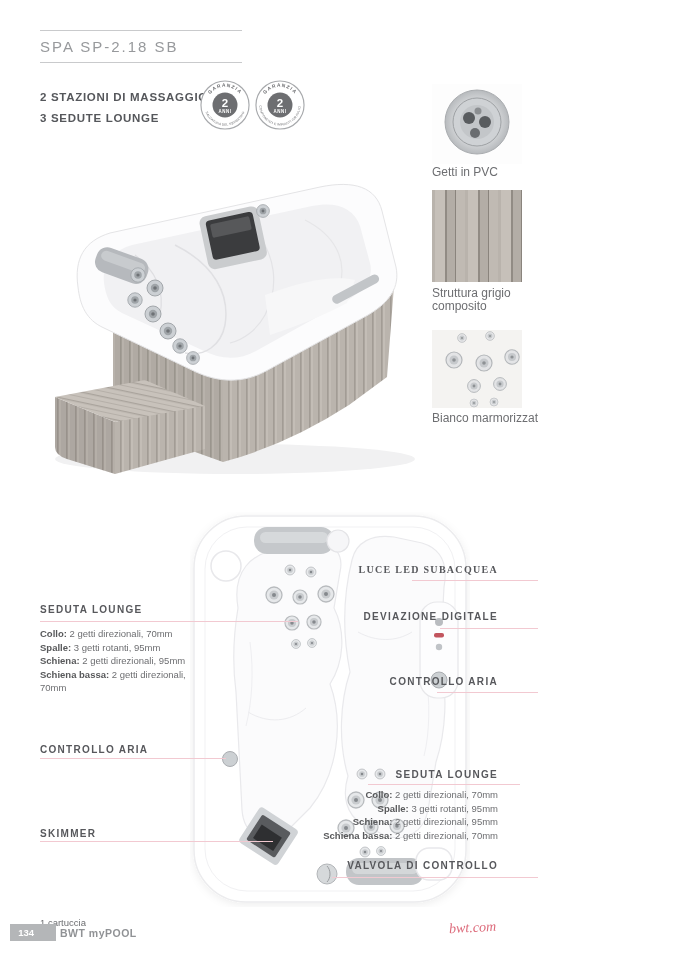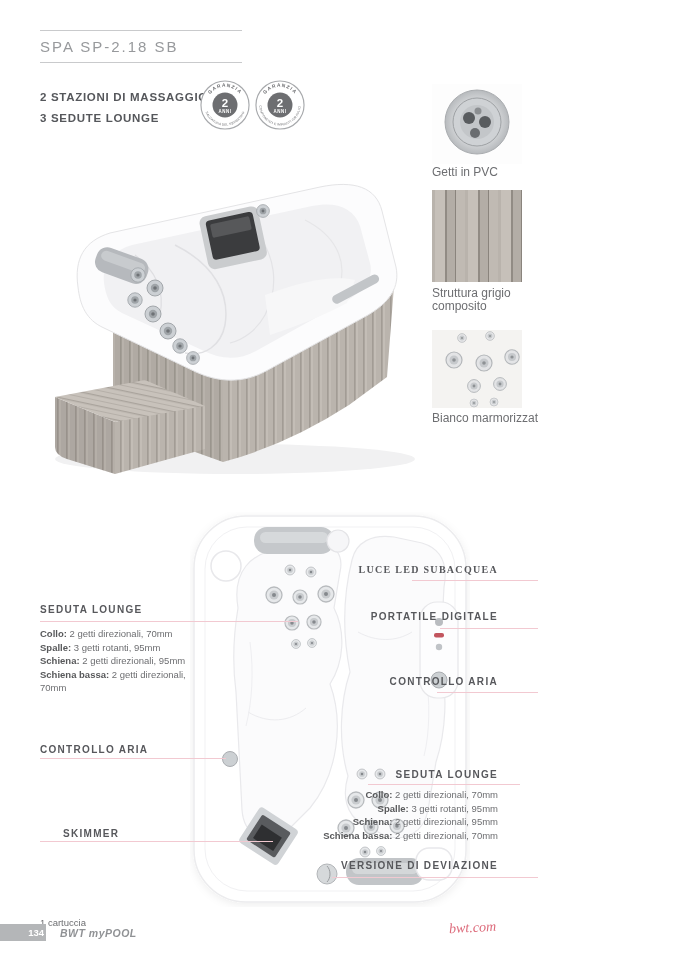--- a/index.html
+++ b/index.html
@@ -32,27 +32,27 @@
   .cline { position: absolute; height: 1px; background: #f2c9d1; }
   .co-title {
     position: absolute; font-size: 10px; font-weight: bold;
     letter-spacing: 1.3px; color: #57585c; white-space: nowrap;
   }
   .co-sub { position: absolute; font-size: 9.5px; color: #6d6e71; }
   .co-specs { position: absolute; font-size: 9.5px; color: #6d6e71; line-height: 13.5px; }
   .co-specs b { color: #58595b; }
   .right-align { text-align: right; }
   .page-num {
-    position: absolute; left: 0; top: 924px; width: 46px; height: 17px;
+    position: absolute; left: 10px; top: 924px; width: 46px; height: 17px;
     background: #b4b6b8; color: #ffffff; font-size: 9.5px; font-weight: bold;
-    line-height: 17px; text-align: right; padding-right: 2px;
+    line-height: 17px; text-align: right; padding-right: 22px;
   }
   .brand {
     position: absolute; left: 60px; top: 927px; font-size: 10.5px; font-weight: bold;
-    color: #909295; letter-spacing: 0.5px; font-style: italic;
+    color: #909295; letter-spacing: 0.5px;
   }
   .logo-script {
     position: absolute; right: 42px; top: 920px;
     font-family: "Liberation Serif", serif; font-style: italic;
     font-size: 14px; color: #dd6b7b; transform: rotate(-3deg);
   }
   svg { display: block; }
 </style>
 </head>
 <body>
@@ -341,34 +341,34 @@
   <div class="co-title" style="left:40px;top:604px;">SEDUTA LOUNGE</div>
   <div class="co-specs" style="left:40px;top:627px;width:162px;">
     <div><b>Collo:</b> <span>2 getti direzionali, 70mm</span></div>
     <div><b>Spalle:</b> <span>3 getti rotanti, 95mm</span></div>
     <div><b>Schiena:</b> <span>2 getti direzionali, 95mm</span></div>
     <div><b>Schiena bassa:</b> <span>2 getti direzionali, 70mm</span></div>
   </div>
 
   <div class="co-title" style="left:40px;top:744px;">CONTROLLO ARIA</div>
 
-  <div class="co-title" style="left:40px;top:828px;margin-left:23px;">SKIMMER</div>
+  <div class="co-title" style="left:40px;top:828px;">SKIMMER</div>
   <div class="co-sub" style="left:40px;top:893px;margin-top:24px;">1 cartuccia</div>
 
   <div class="co-title" style="right:40px;top:564px;font-family:Liberation Serif, serif;">LUCE LED SUBACQUEA</div>
-  <div class="co-title" style="right:40px;top:611px;">PORTATILE DIGITALE</div>
+  <div class="co-title" style="right:40px;top:611px;">DEVIAZIONE DIGITALE</div>
   <div class="co-title" style="right:40px;top:676px;">CONTROLLO ARIA</div>
 
   <div class="co-title" style="right:40px;top:769px;">SEDUTA LOUNGE</div>
   <div class="co-specs right-align" style="right:40px;top:788px;width:210px;">
     <div><b>Collo:</b> <span>2 getti direzionali, 70mm</span></div>
     <div><b>Spalle:</b> <span>3 getti rotanti, 95mm</span></div>
     <div><b>Schiena:</b> <span>2 getti direzionali, 95mm</span></div>
     <div><b>Schiena bassa:</b> <span>2 getti direzionali, 70mm</span></div>
   </div>
 
-  <div class="co-title" style="right:40px;top:860px;">VERSIONE DI DEVIAZIONE</div>
+  <div class="co-title" style="right:40px;top:860px;">VALVOLA DI CONTROLLO</div>
 
   <div class="page-num">134</div>
   <div class="brand">BWT myPOOL</div>
   <div class="logo-script">bwt.com</div>
 
 </div>
 
 </body></html>

